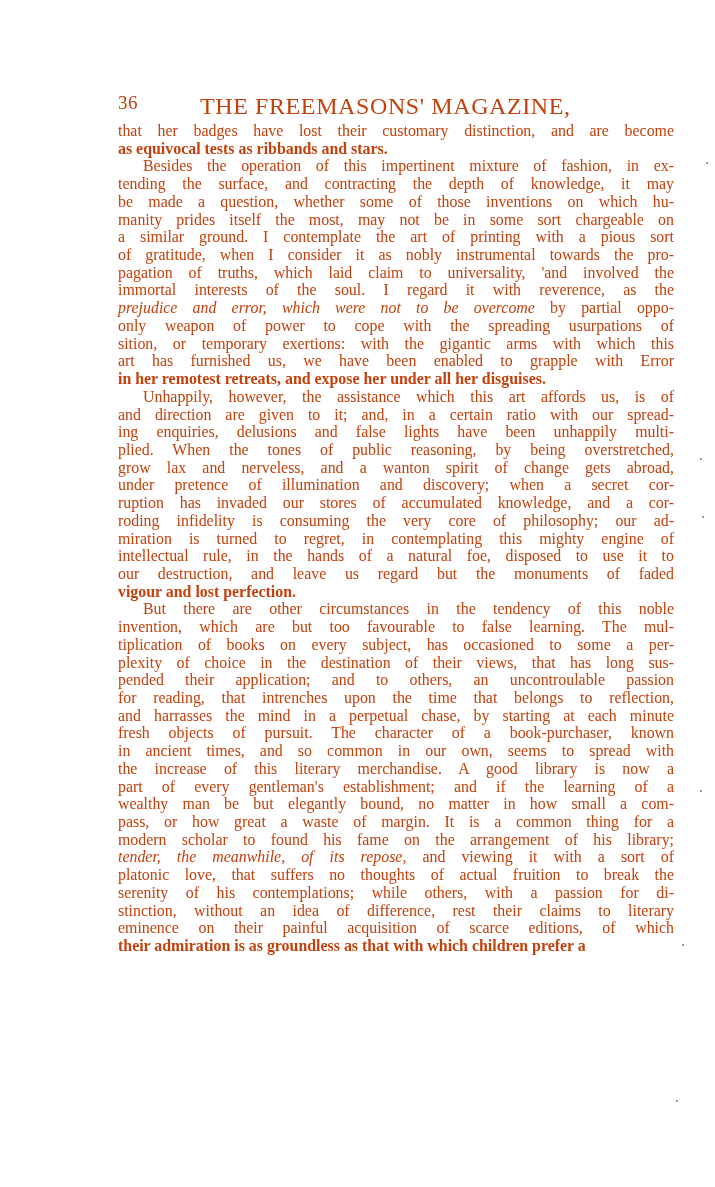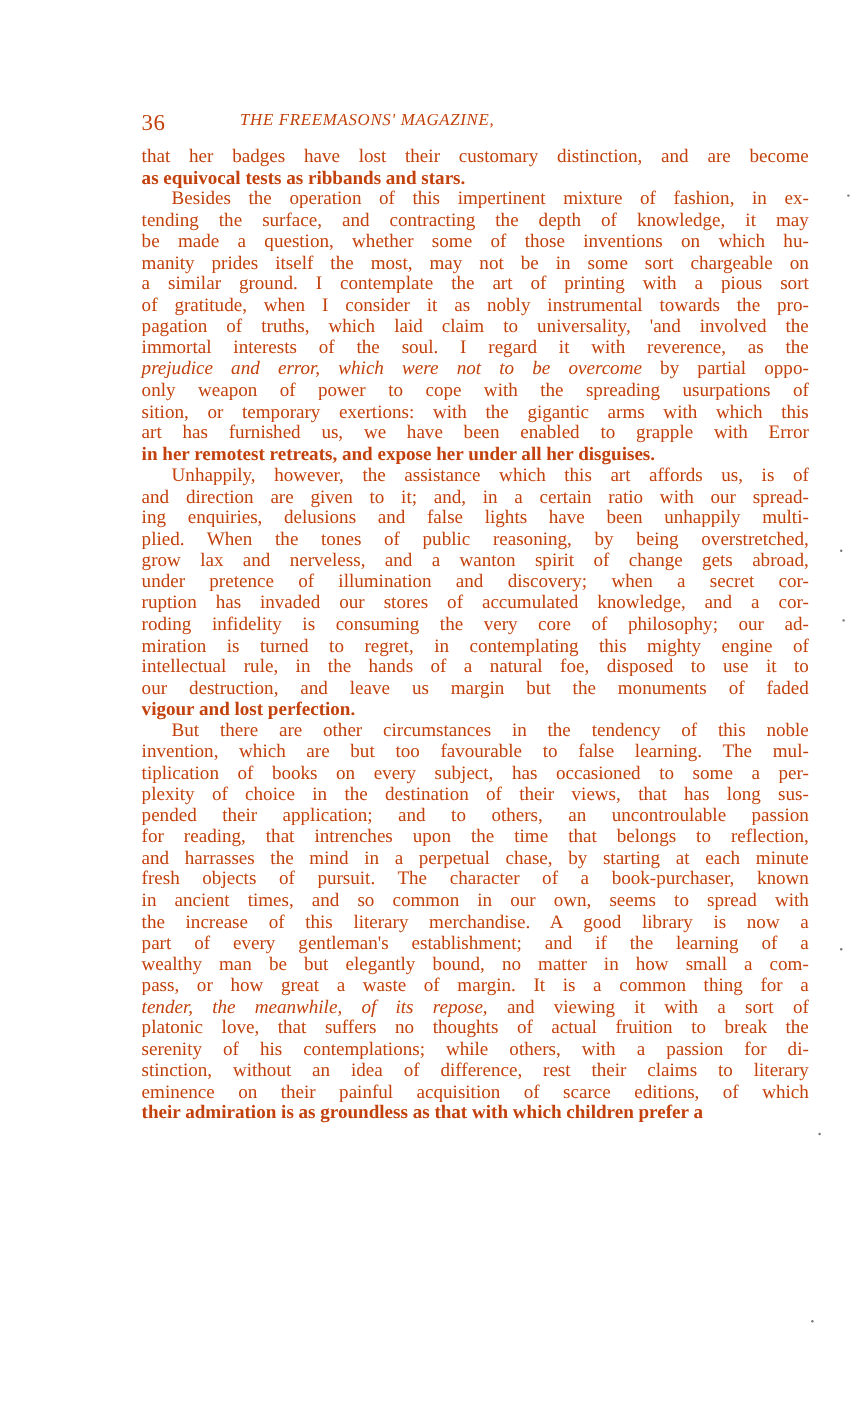--- a/index.html
+++ b/index.html
@@ -11,21 +11,21 @@
   }
   .running-head {
     position: relative; height: 30px; margin-bottom: 4px;
   }
   .page-number {
     position: absolute; left: 0; top: 4px;
     font-size: 19px; letter-spacing: 0.5px;
   }
   .running-title {
     position: absolute; left: 82px; top: 5px;
-    font-size: 14px; letter-spacing: 0.6px; white-space: nowrap; font-style: italic;
+    font-size: 24px; letter-spacing: 0.6px; white-space: nowrap;
   }
   .body-text { font-size: 15.9px; line-height: 17.72px; }
   .line {
     display: block; white-space: nowrap; text-align: justify;
     text-align-last: justify; height: 17.72px;
   }
   .line.last { text-align-last: left; font-weight: bold; }
   .line.indent { padding-left: 25px; }
   .speck { position: absolute; width: 2px; height: 2px; background: #777; border-radius: 50%; }
 </style>
@@ -61,37 +61,38 @@
         <span class="line indent">Unhappily, however, the assistance which this art affords us, is of</span>
         <span class="line">and direction are given to it; and, in a certain ratio with our spread-</span>
         <span class="line">ing enquiries, delusions and false lights have been unhappily multi-</span>
         <span class="line">plied.   When the tones of public reasoning, by being overstretched,</span>
         <span class="line">grow lax and nerveless, and a wanton spirit of change gets abroad,</span>
         <span class="line">under pretence of illumination and discovery; when a secret cor-</span>
         <span class="line">ruption has invaded our stores of accumulated knowledge, and a cor-</span>
         <span class="line">roding infidelity is consuming the very core of philosophy; our ad-</span>
         <span class="line">miration is turned to regret, in contemplating this mighty engine of</span>
         <span class="line">intellectual rule, in the hands of a natural foe, disposed to use it to</span>
-        <span class="line">our destruction, and leave us margin but the monuments of faded</span>
+        <span class="line">our destruction, and leave us regard but the monuments of faded</span>
         <span class="line last">vigour and lost perfection.</span>
       </div>
       <div>
         <span class="line indent">But there are other circumstances in the tendency of this noble</span>
         <span class="line">invention, which are but too favourable to false learning.   The mul-</span>
         <span class="line">tiplication of books on every subject, has occasioned to some a per-</span>
         <span class="line">plexity of choice in the destination of their views, that has long sus-</span>
         <span class="line">pended their application; and to others, an uncontroulable passion</span>
         <span class="line">for reading, that intrenches upon the time that belongs to reflection,</span>
         <span class="line">and harrasses the mind in a perpetual chase, by starting at each minute</span>
         <span class="line">fresh objects of pursuit.   The character of a book-purchaser, known</span>
         <span class="line">in ancient times, and so common in our own, seems to spread with</span>
         <span class="line">the increase of this literary merchandise.   A good library is now a</span>
         <span class="line">part of every gentleman's establishment; and if the learning of a</span>
         <span class="line">wealthy man be but elegantly bound, no matter in how small a com-</span>
         <span class="line">pass, or how great a waste of margin.   It is a common thing for a</span>
+        <span class="line">modern scholar to found his fame on the arrangement of his library;</span>
         <span class="line"><i>tender, the meanwhile, of its repose,</i> and viewing it with a sort of</span>
         <span class="line">platonic love, that suffers no thoughts of actual fruition to break the</span>
         <span class="line">serenity of his contemplations; while others, with a passion for di-</span>
         <span class="line">stinction, without an idea of difference, rest their claims to literary</span>
         <span class="line">eminence on their painful acquisition of scarce editions, of which</span>
         <span class="line last">their admiration is as groundless as that with which children prefer a</span>
       </div>
     </div>
 </div>
 

